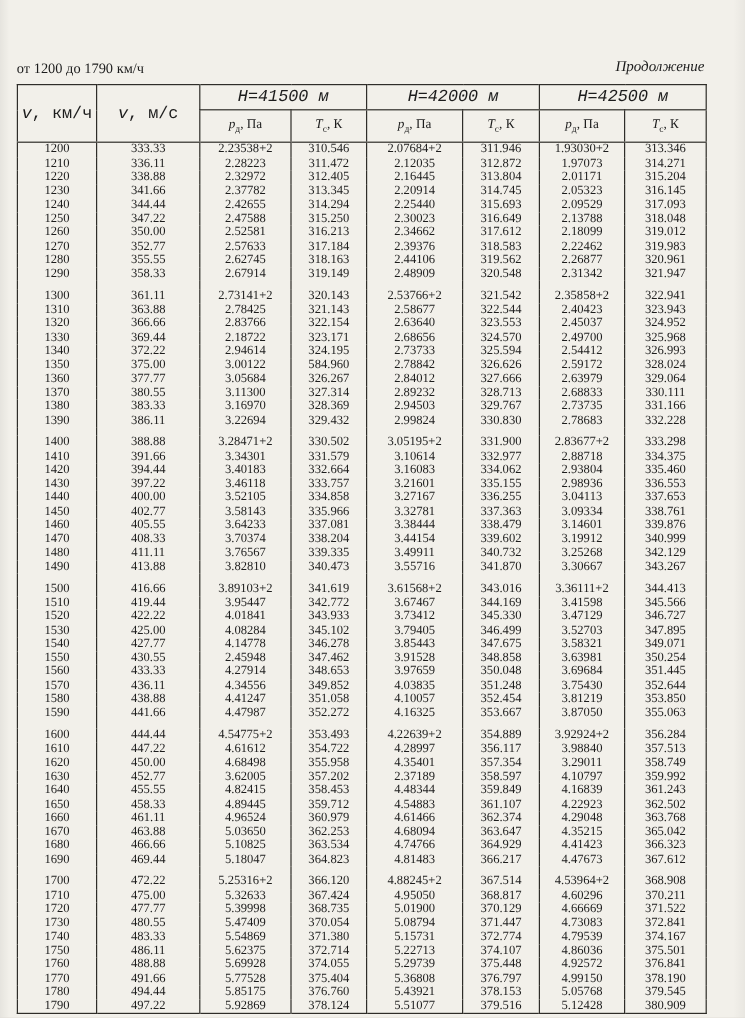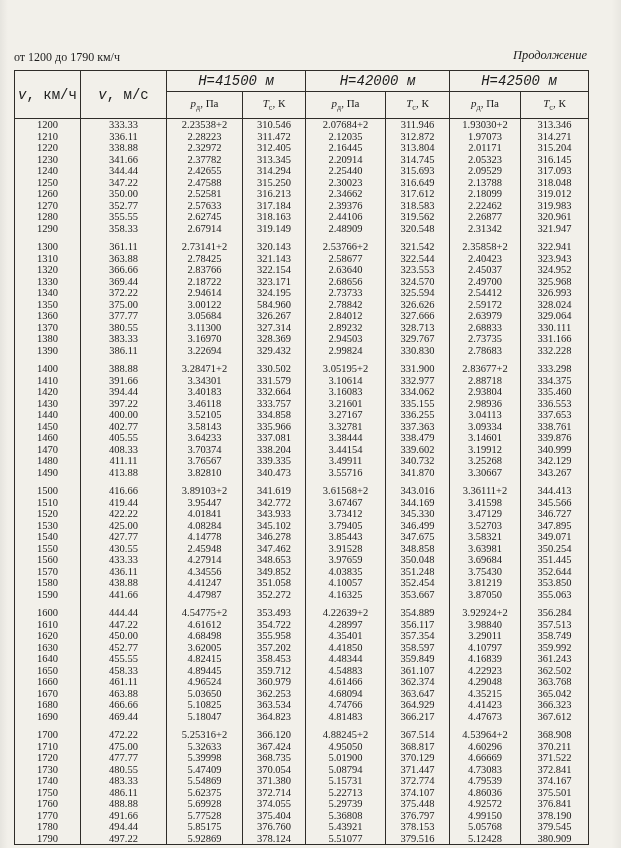--- a/index.html
+++ b/index.html
@@ -558,21 +558,21 @@
           <td class="c4">4.35401</td>
           <td class="c5">357.354</td>
           <td class="c6">3.29011</td>
           <td class="c7">358.749</td>
         </tr>
         <tr>
           <td class="c0">1630</td>
           <td class="c1">452.77</td>
           <td class="c2">3.62005</td>
           <td class="c3">357.202</td>
-          <td class="c4">4.41850</td>
+          <td class="c4">2.37189</td>
           <td class="c5">358.597</td>
           <td class="c6">4.10797</td>
           <td class="c7">359.992</td>
         </tr>
         <tr>
           <td class="c0">1640</td>
           <td class="c1">455.55</td>
           <td class="c2">4.82415</td>
           <td class="c3">358.453</td>
           <td class="c4">4.48344</td>

